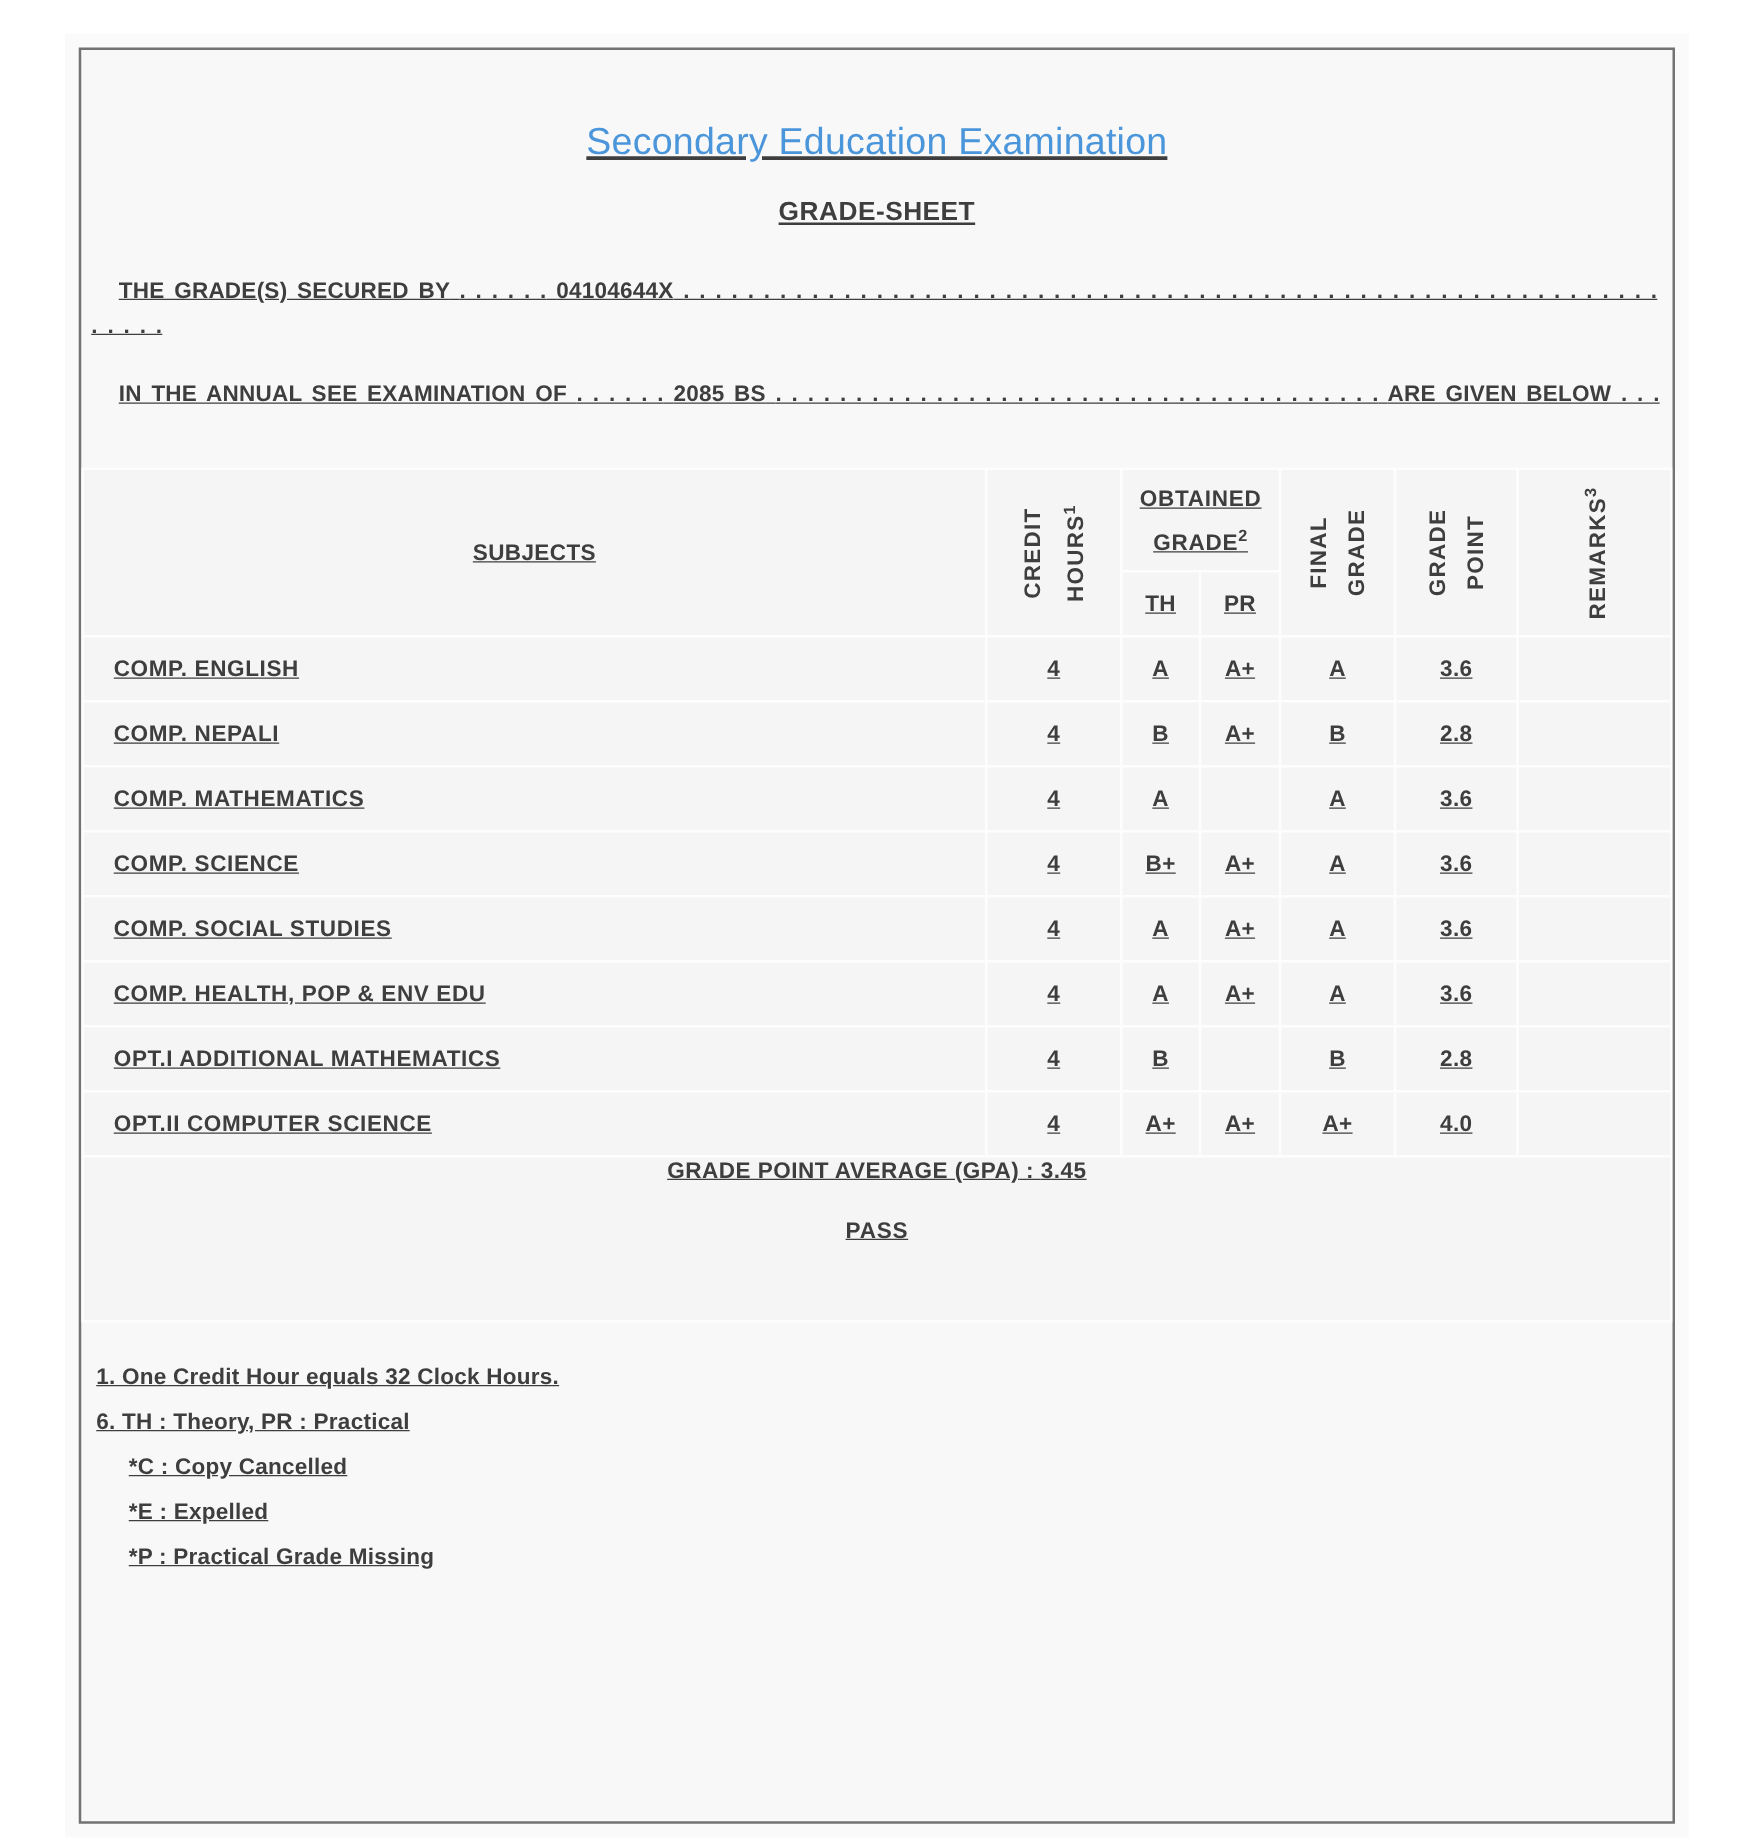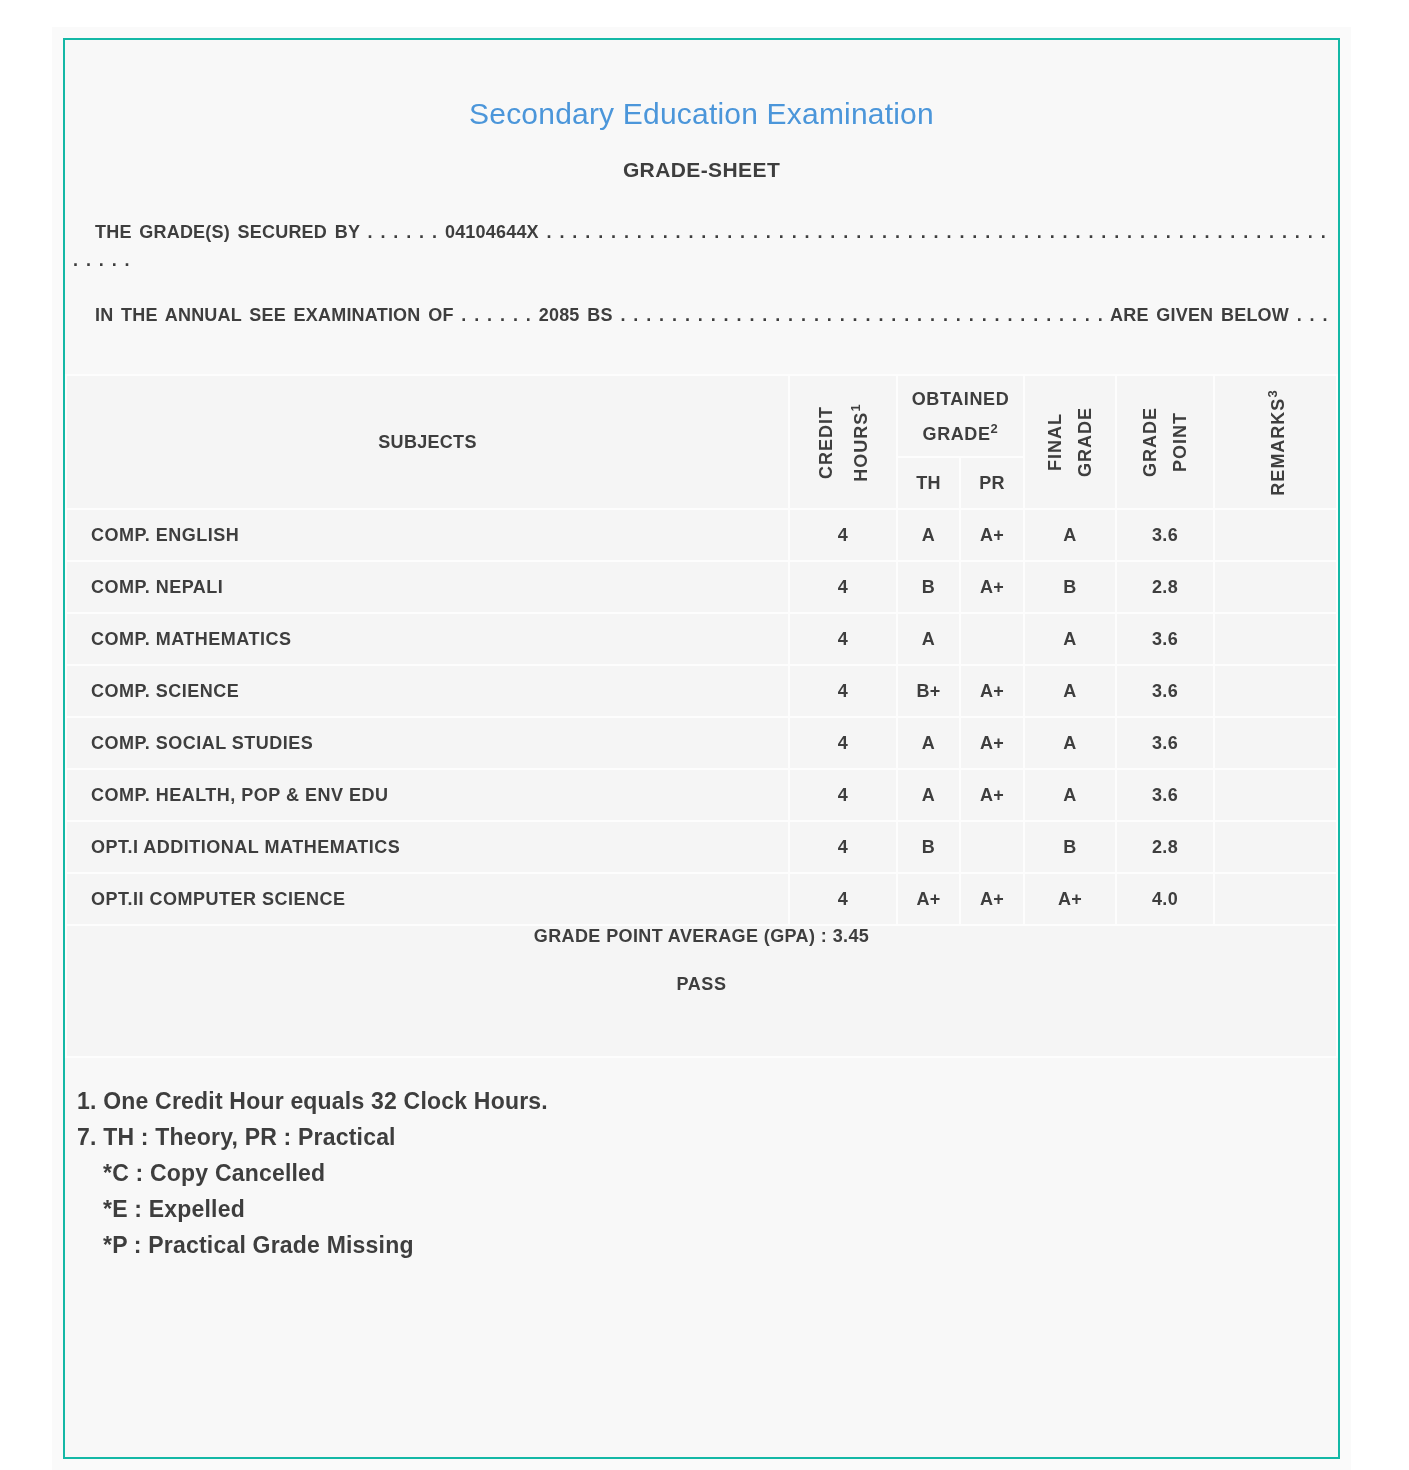--- a/index.html
+++ b/index.html
@@ -12,24 +12,25 @@
     color: #3e3e3e;
   }
   .outer-wrap {
     position: absolute;
     left: 52px; top: 27px;
     width: 1299px; height: 1443px;
     background: #fafafa;
     padding: 11px;
   }
   .panel {
-    border: 2px solid #14b8a6;
+    border: 2px solid #737373;
     background: #f8f8f8;
     width: 100%; height: 100%;
     overflow: hidden;
+    text-decoration: underline;
   }
   .page-title {
     margin: 57px 0 0;
     text-align: center;
     font-size: 30px;
     font-weight: 400;
     letter-spacing: 0.2px;
   }
   .sheet-subtitle {
     margin: 27px 0 0;
@@ -101,21 +102,21 @@
     text-align: center;
     padding: 44px 14px 12px 0;
   }
   .gpa-line { font-size: 18px; letter-spacing: 0.4px; }
   .result-line { margin-top: 27px; font-size: 18px; letter-spacing: 0.6px; }
 
   .footnotes {
     list-style: none;
     margin: 30px 0 0;
     padding: 0 0 0 12px;
-    font-size: 23px;
+    font-size: 18px;
     font-weight: 700;
   }
   .footnotes li { line-height: 27px; margin-top: 9px; letter-spacing: 0.2px; }
   .footnotes li:first-child { margin-top: 0; }
   .footnotes li.indent { padding-left: 26px; }
 </style>
 </head>
 <body>
 
 <div class="outer-wrap">
@@ -244,20 +245,20 @@
             <div class="gpa-line"><span>GRADE POINT AVERAGE (GPA)</span><span> : </span><span>3.45</span></div>
             <div class="result-line">PASS</div>
           </td>
         </tr>
       </tfoot>
     </table>
 
     <ul class="footnotes">
 
     <li>1. One Credit Hour equals 32 Clock Hours.</li>
-        <li>7. TH : Theory, PR : Practical</li>
+        <li>6. TH : Theory, PR : Practical</li>
         <li class="indent">*C : Copy Cancelled</li>
         <li class="indent">*E : Expelled</li>
         <li class="indent">*P : Practical Grade Missing</li>
       </ul>
 
   </div>
 </div>
 
 </body></html>

